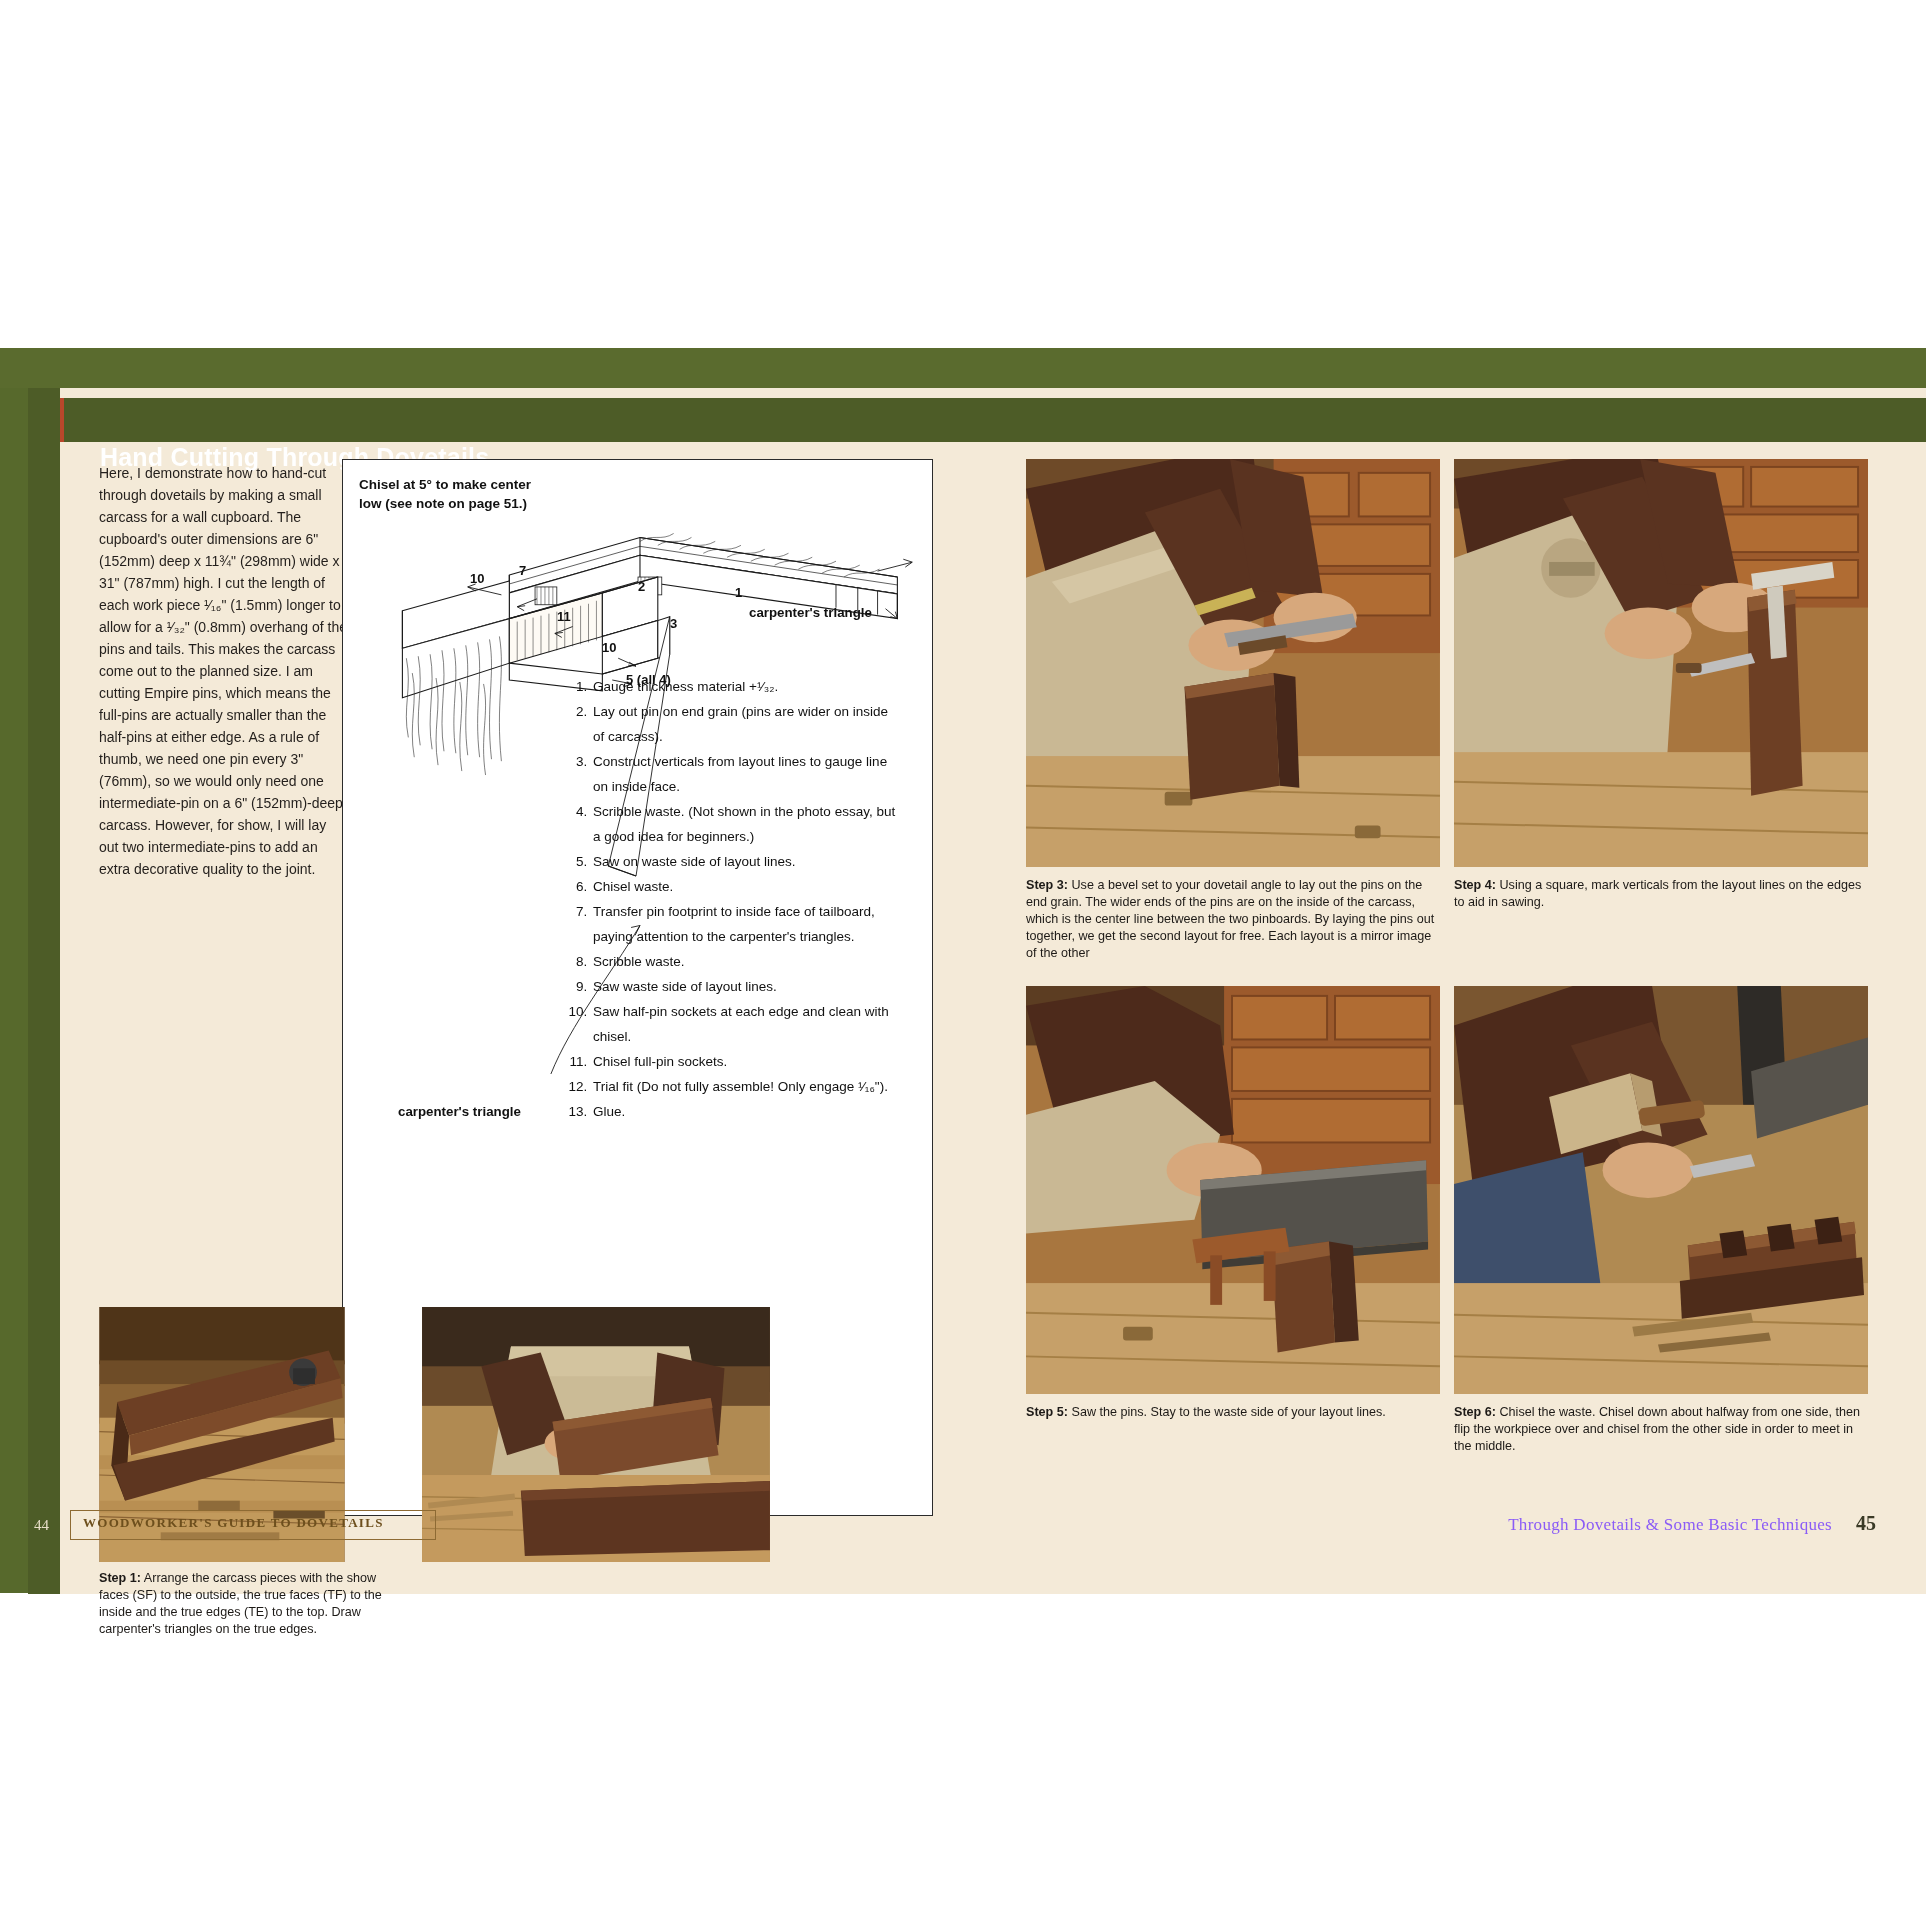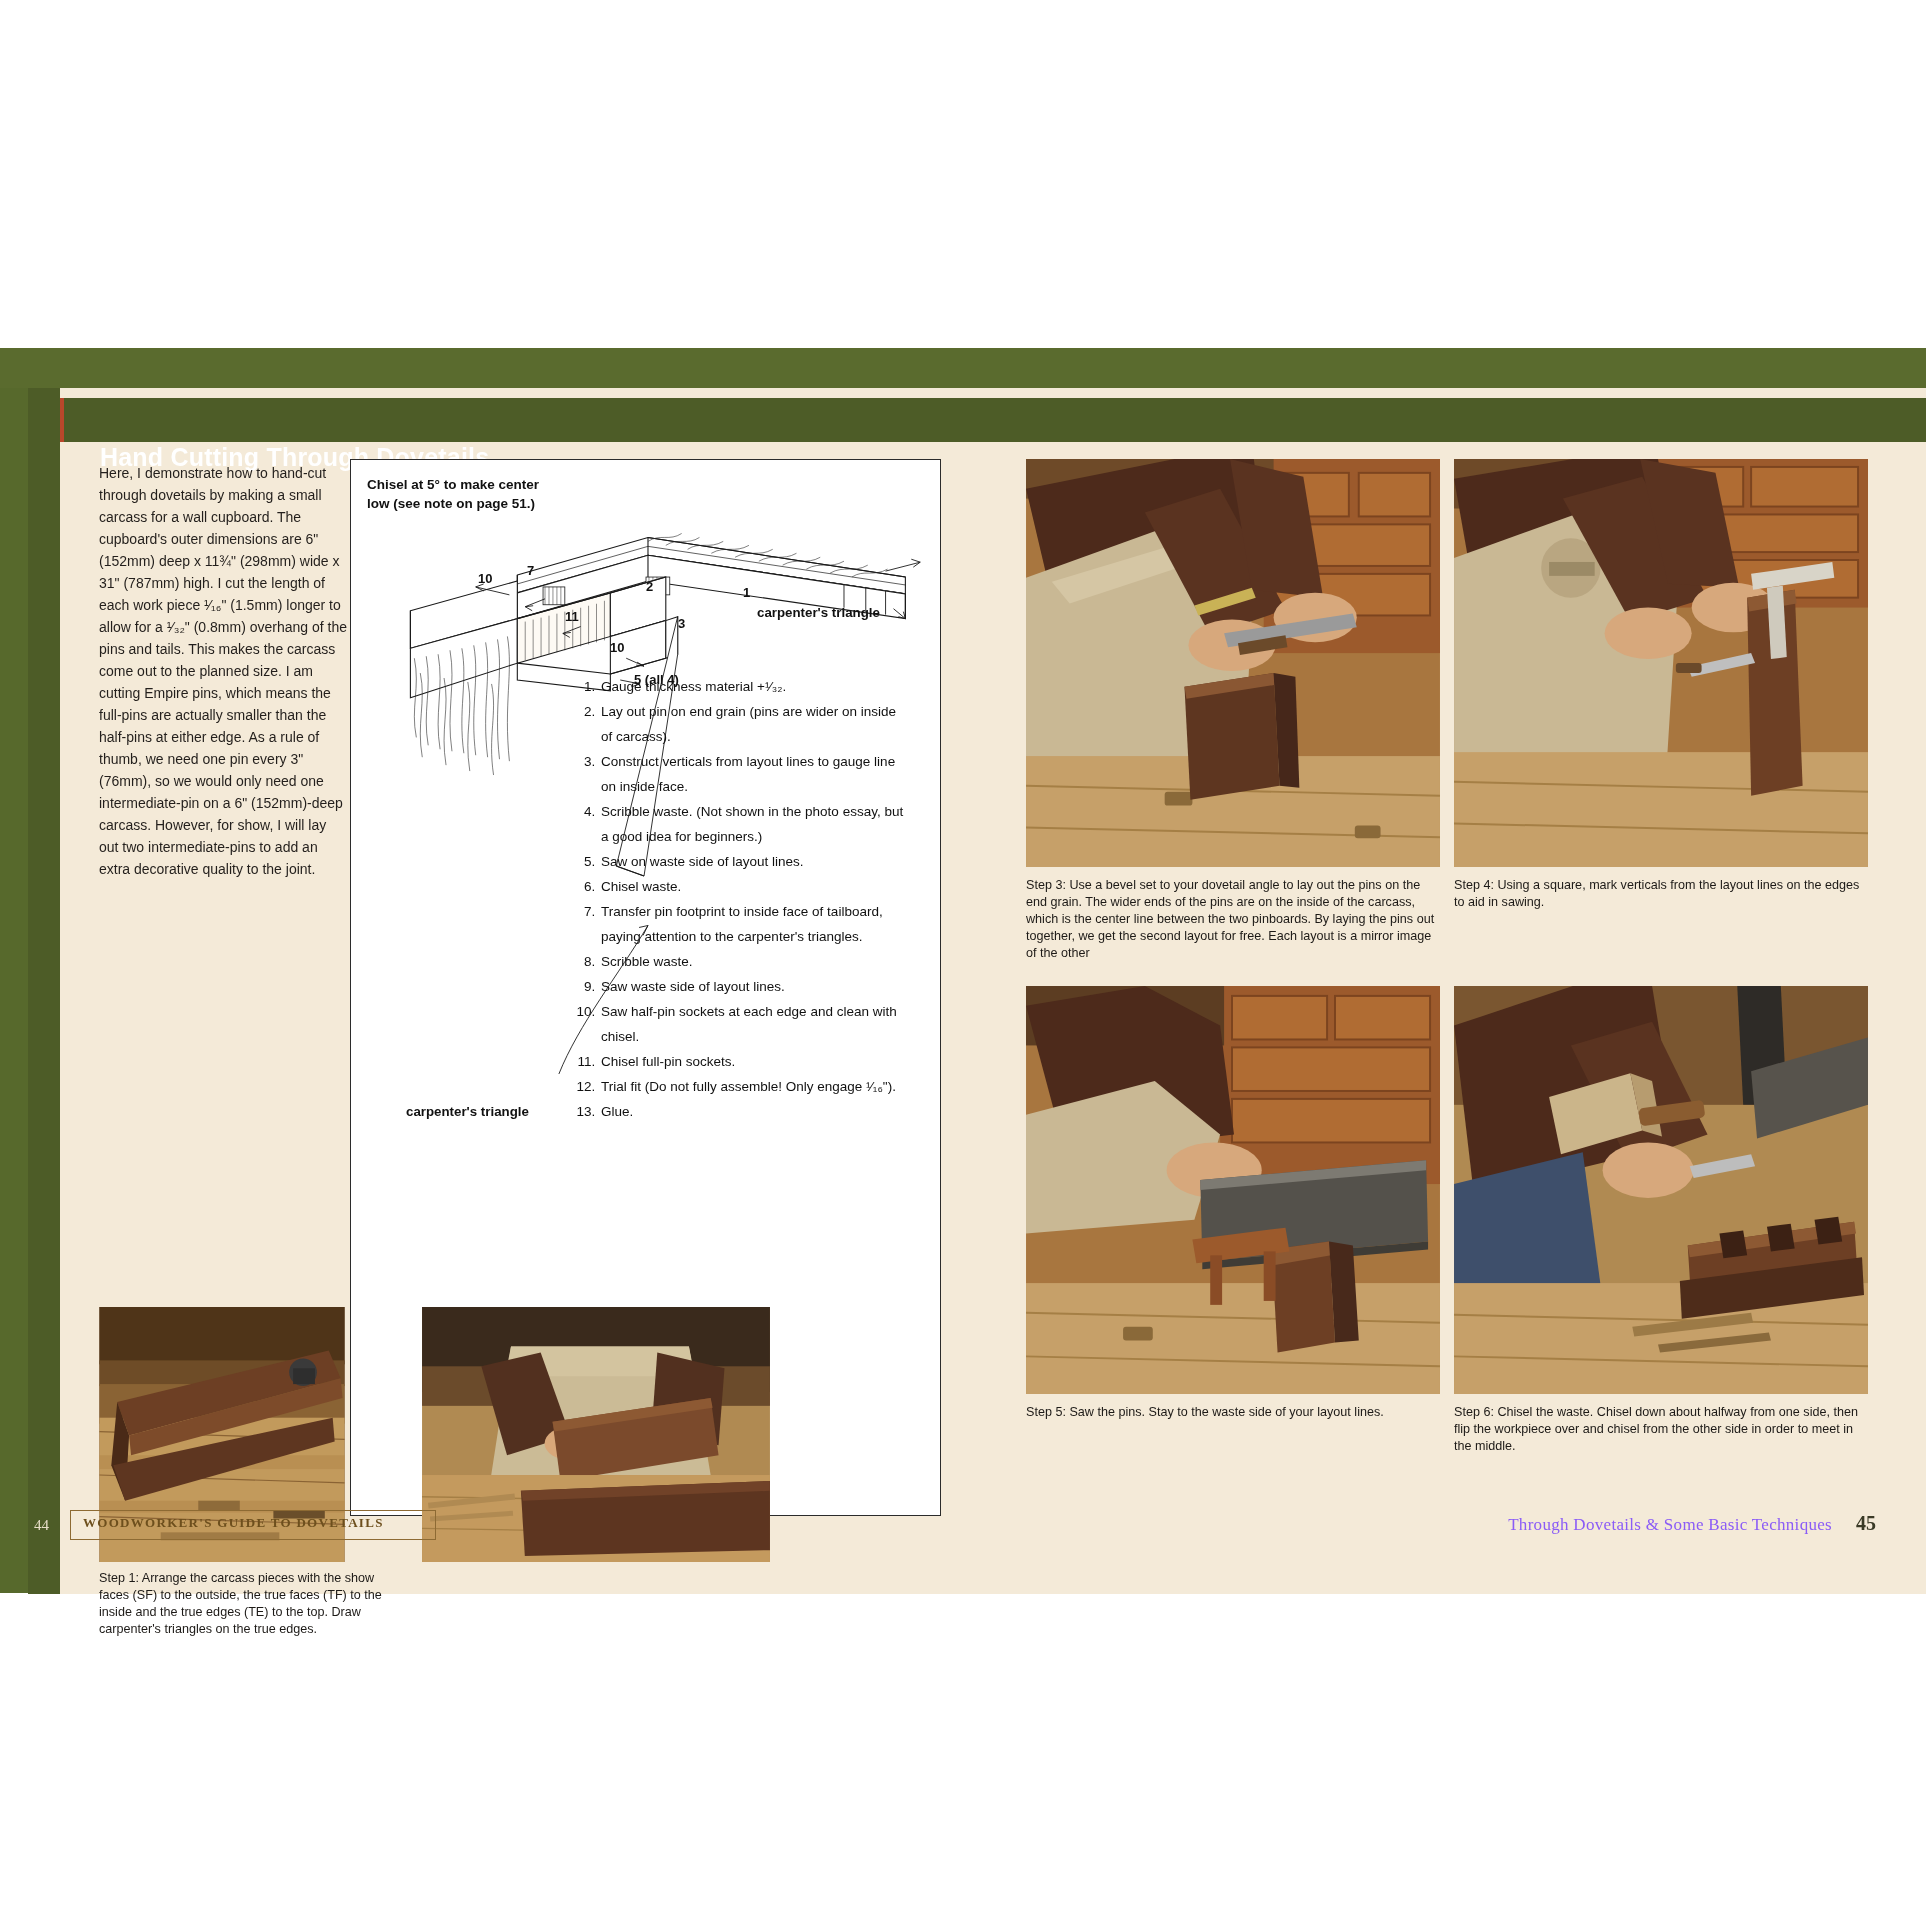--- a/index.html
+++ b/index.html
@@ -89,21 +89,21 @@
     left: 71px;
     top: 74px;
     width: 249px;
     font-size: 14px;
     line-height: 22px;
     color: #231f1c;
   }
   
   .diagram-panel {
     position: absolute;
-    left: 322px;
+    left: 314px;
     top: 71px;
     width: 591px;
     height: 1057px;
     background: #ffffff;
     border: 1.5px solid #2b2b2b;
     box-sizing: border-box;
   }
   .diagram-note {
     position: absolute;
     left: 16px;
@@ -154,21 +154,21 @@
   .photo {
     position: absolute;
     overflow: hidden;
   }
   .cap {
     position: absolute;
     font-size: 12.6px;
     line-height: 17px;
     color: #1d1a17;
   }
-  .cap b { font-weight: normal; }
+  .cap b { font-weight: bold; }
   
   .footer-left-num {
     position: absolute;
     left: 6px;
     top: 1129px;
     font-size: 15px;
     color: #e8dfc8;
     font-family: "Liberation Serif", serif;
   }
   .footer-left-box {

